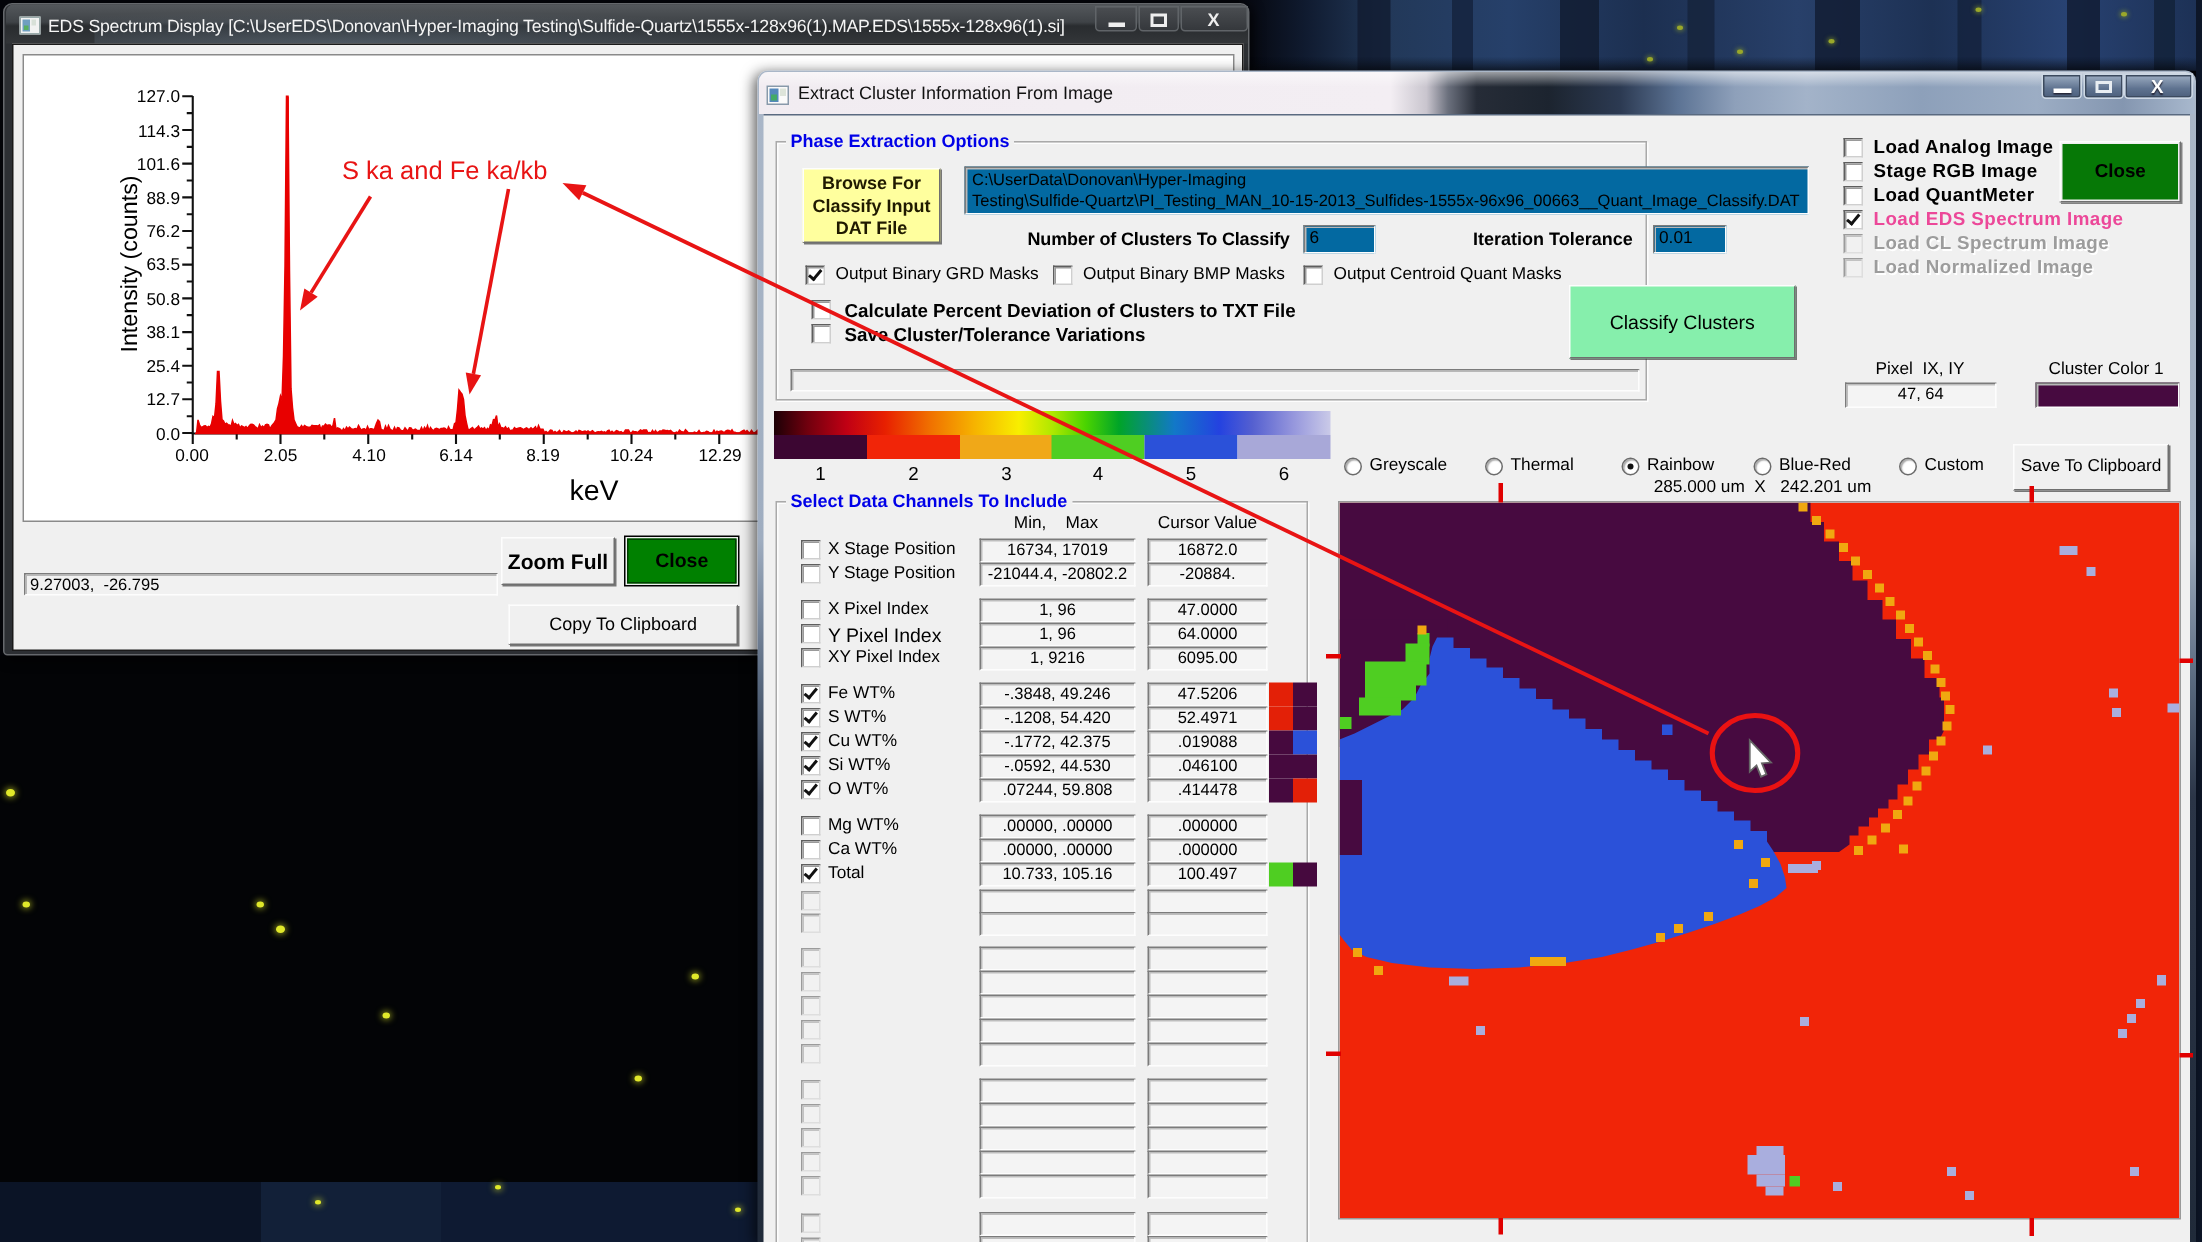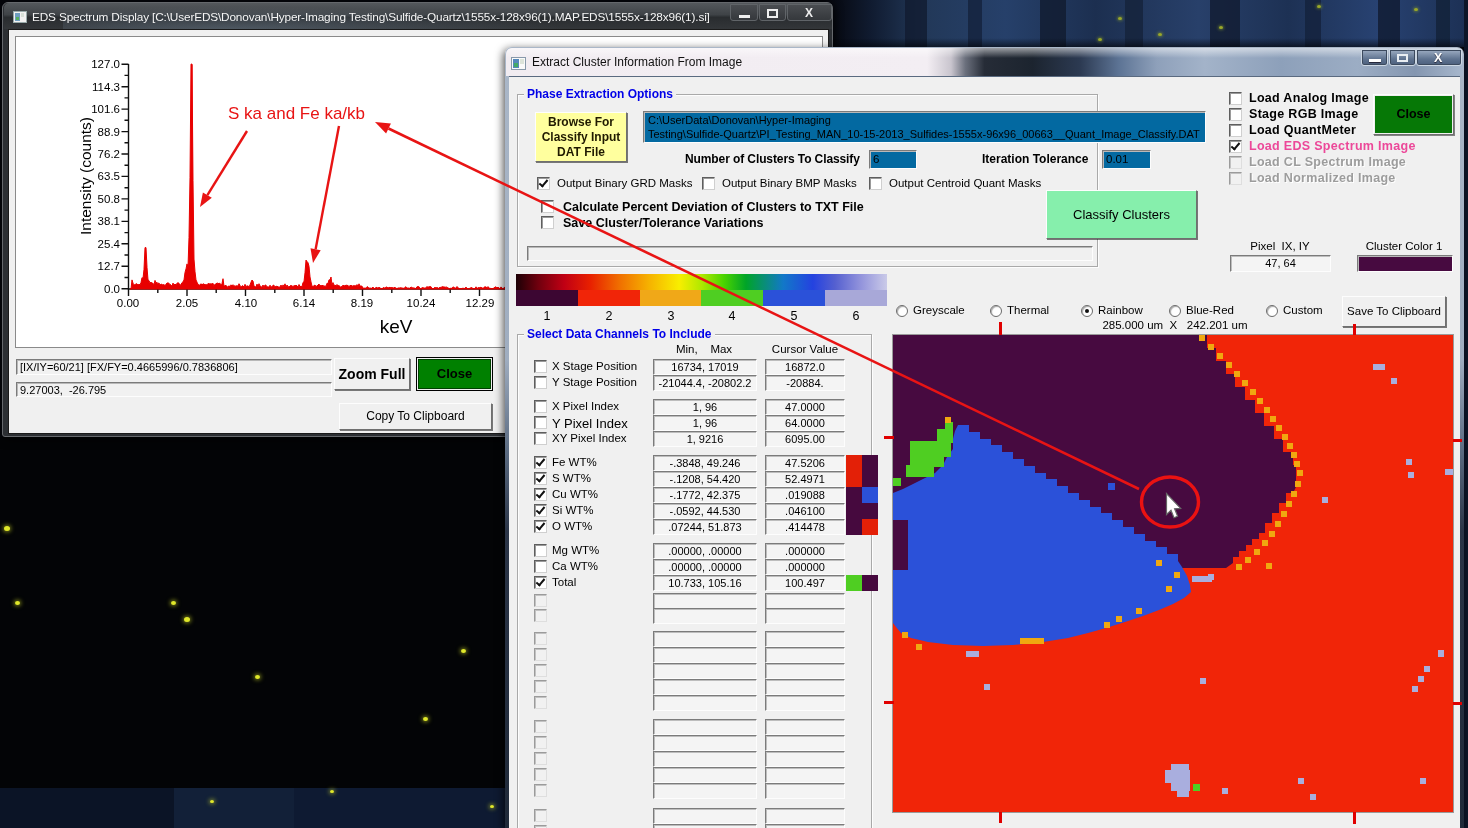--- a/index.html
+++ b/index.html
@@ -60,23 +60,20 @@
       <div class="abs" style="left:8px;top:10px;width:11px;height:3px;background:#eee"></div>
     </div>
     <div class="abs" style="left:756px;top:1px;width:27px;height:17px;background:linear-gradient(180deg,#4a4d51,#35383c);border:1px solid #606468;border-radius:0 0 3px 3px">
       <div class="abs" style="left:7px;top:4px;width:11px;height:9px;border:2px solid #eee"></div>
     </div>
     <div class="abs" style="left:784px;top:1px;width:45px;height:17px;background:linear-gradient(180deg,#4a4d51,#35383c);border:1px solid #606468;border-radius:0 0 3px 3px">
       <div class="lbl" style="left:17px;top:1px;font-size:12px;font-weight:bold;color:#eee">X</div>
     </div>
     <div class="abs" style="left:5px;top:26px;width:821px;height:405px;background:#f0f0f0;border:1px solid #1a1a1a"></div>
     <div class="abs" style="left:12px;top:33px;width:808px;height:312px;background:#fff;border:1px solid #8a8a8a"></div>
-    <div class="sunken" style="left:13px;top:356px;width:316px;height:16px;background:#f1f1f1">
-      <div class="lbl" style="left:3px;top:1px;font-size:11px">[IX/IY=60/21] [FX/FY=0.4665996/0.7836806]</div>
-    </div>
     <div class="sunken" style="left:13px;top:379px;width:316px;height:15px;background:#f1f1f1">
       <div class="lbl" style="left:3px;top:1px;font-size:11px">9.27003,&nbsp; -26.795</div>
     </div>
     <div class="btn" style="left:331px;top:355px;width:76px;height:32px;font-weight:bold;font-size:14px;line-height:30px">Zoom Full</div>
     <div class="abs" style="left:413px;top:354px;width:77px;height:34px;border:1px solid #000;background:#f0f0f0;padding:1px">
       <div style="width:100%;height:100%;background:#008000;border:1px solid #004000;text-align:center;font-weight:bold;font-size:13px;line-height:27px">Close</div>
     </div>
     <div class="btn" style="left:336px;top:400px;width:153px;height:27px;font-size:12px;line-height:25px">Copy To Clipboard</div>
   </div>
 <svg class="abs" style="left:0;top:0" width="833" height="437" viewBox="0 0 833 437">
@@ -246,21 +243,21 @@
 <div class="field" style="left:653px;top:487px;width:104px;height:16px">-.1772, 42.375</div>
 <div class="field" style="left:765px;top:487px;width:80px;height:16px">.019088</div>
 <div class="cb" style="left:534px;top:504px"></div>
 <div class="tick" style="left:536px;top:507px"></div>
 <div class="lbl" style="left:552px;top:504px;font-size:11.5px">Si WT%</div>
 <div class="field" style="left:653px;top:503px;width:104px;height:16px">-.0592, 44.530</div>
 <div class="field" style="left:765px;top:503px;width:80px;height:16px">.046100</div>
 <div class="cb" style="left:534px;top:520px"></div>
 <div class="tick" style="left:536px;top:523px"></div>
 <div class="lbl" style="left:552px;top:520px;font-size:11.5px">O WT%</div>
-<div class="field" style="left:653px;top:519px;width:104px;height:16px">.07244, 51.873</div>
+<div class="field" style="left:653px;top:519px;width:104px;height:16px">.07244, 59.808</div>
 <div class="field" style="left:765px;top:519px;width:80px;height:16px">.414478</div>
 <div class="cb" style="left:534px;top:544px"></div>
 <div class="lbl" style="left:552px;top:544px;font-size:11.5px">Mg WT%</div>
 <div class="field" style="left:653px;top:543px;width:104px;height:16px">.00000, .00000</div>
 <div class="field" style="left:765px;top:543px;width:80px;height:16px">.000000</div>
 <div class="cb" style="left:534px;top:560px"></div>
 <div class="lbl" style="left:552px;top:560px;font-size:11.5px">Ca WT%</div>
 <div class="field" style="left:653px;top:559px;width:104px;height:16px">.00000, .00000</div>
 <div class="field" style="left:765px;top:559px;width:80px;height:16px">.000000</div>
 <div class="cb" style="left:534px;top:576px"></div>

